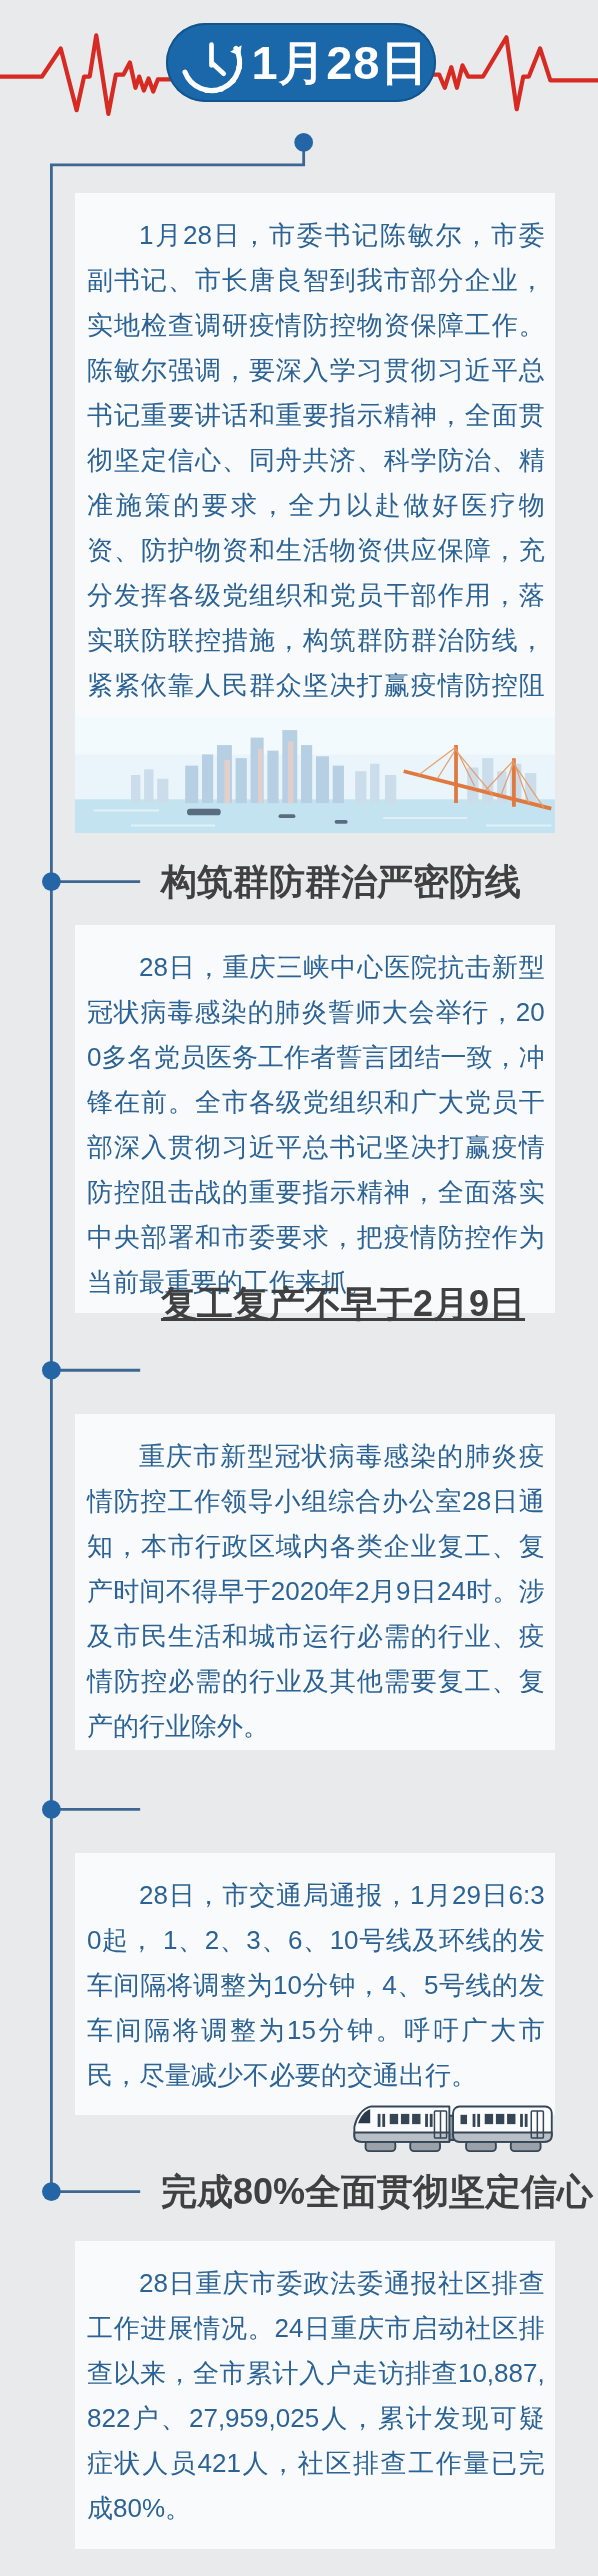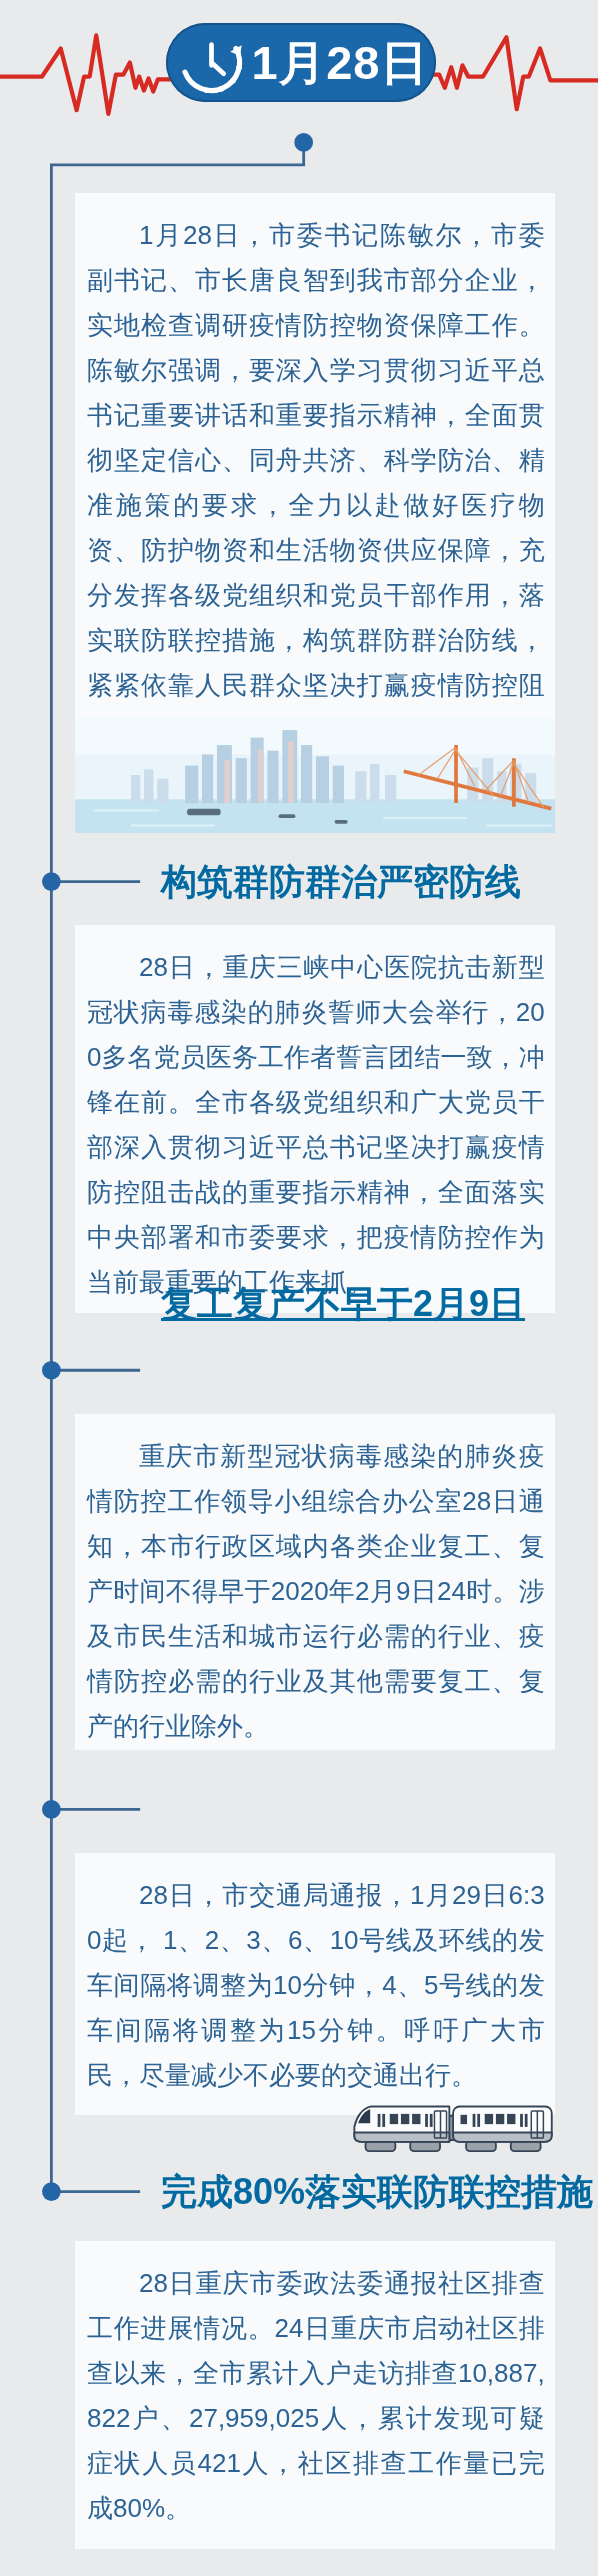--- a/index.html
+++ b/index.html
@@ -35,21 +35,21 @@
   .b1{top:193px;height:640px;}
   .b2{top:925px;height:388px;}
   .b3{top:1414px;height:336px;}
   .b4{top:1853px;height:262px;}
   .b5{top:2241px;height:308px;}
 
   .cityscape{position:absolute;left:0;bottom:0;width:480px;height:116px;display:block;}
 
   .section-title{
     position:absolute;left:161px;margin:0;
-    color:#0369a1;font-size:36px;font-weight:bold;line-height:41px;white-space:nowrap;
+    color:#404040;font-size:36px;font-weight:bold;line-height:41px;white-space:nowrap;
   }
   .h1{top:861px;} .h2{top:1283px;text-decoration:underline;} .h3{top:1789px;} .h4{top:2171px;}
 
   .train{position:absolute;left:352px;top:2099px;width:204px;height:54px;}
 </style>
 </head>
 <body>
 
 <div class="page">
 
@@ -184,19 +184,19 @@
         <rect x="185" y="16" width="3" height="14"></rect>
     </g>
     <g fill="none" stroke="#374657" stroke-width="1.6">
       <rect x="88" y="13" width="13" height="29" rx="1"></rect>
         <path d="M94.5,13 V42"></path>
       <rect x="192" y="13" width="13" height="29" rx="1"></rect>
         <path d="M198.5,13 V42"></path>
     </g>
   </svg>
 
-  <h2 class="section-title h4">完成80%落实联防联控措施</h2>
+  <h2 class="section-title h4">完成80%全面贯彻坚定信心</h2>
   <div class="block b5">
     <p>28日重庆市委政法委通报社区排查工作进展情况。24日重庆市启动社区排查以来，全市累计入户走访排查10,887,822户、27,959,025人，累计发现可疑症状人员421人，社区排查工作量已完成80%。</p>
   </div>
 
 </div>
 
 
 </body></html>

